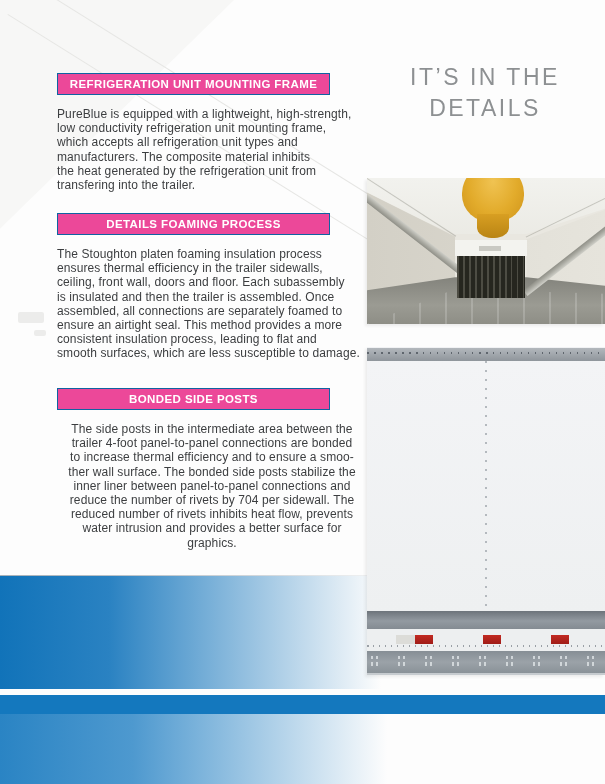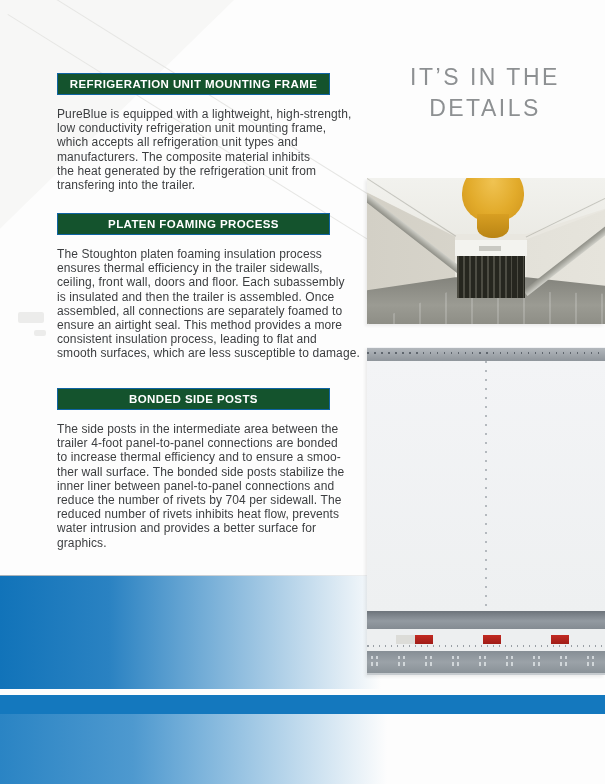--- a/index.html
+++ b/index.html
@@ -23,27 +23,27 @@
     background:linear-gradient(90deg,#1173b9 0%,#2a82c2 18%,rgba(240,247,252,0) 63%);}
   .band-a-line{position:absolute;left:0;top:575px;width:100%;height:1px;
     background:linear-gradient(90deg,rgba(140,152,162,.75) 0%,rgba(140,152,162,.35) 45%,rgba(140,152,162,0) 70%);}
   .bar-b{position:absolute;left:0;top:695px;width:100%;height:19px;background:#1478be;}
   .band-c{position:absolute;left:0;top:714px;width:100%;height:70px;
     background:linear-gradient(90deg,#2a84c4 0%,#4e99cf 22%,rgba(240,247,252,0) 64%);}
 
   
   .section{position:absolute;left:57px;width:285px;}
   .section-header{
-    width:273px;height:22px;background:#14532d;border:1.5px solid #0f63a2;
+    width:273px;height:22px;background:#ec4899;border:1.5px solid #0f63a2;
     box-sizing:border-box;display:flex;align-items:center;justify-content:center;
     color:#ffffff;font-size:11.5px;font-weight:bold;letter-spacing:.4px;white-space:nowrap;}
   .section-body{
     margin-top:12px;width:310px;color:#3c3e40;font-size:12px;line-height:14.2px;
     white-space:pre-line;letter-spacing:.1px;}
-  #sec1{top:73px;} #sec2{top:213px;} #sec3{top:388px;}
+  #sec1{top:73px;} #sec2{top:213px;} #sec3{top:388px;text-align:center;}
 
   
   .hero{position:absolute;left:400px;top:62px;width:170px;text-align:center;
     color:#8d9092;font-size:23px;line-height:31px;letter-spacing:2.5px;
     white-space:pre-line;font-weight:normal;}
 
   
   .photo{position:absolute;left:367px;width:238px;overflow:hidden;
     box-shadow:-2px 2px 3px rgba(0,0,0,.07);}
   .photo1{top:178px;height:146px;background:#e9e7e0;}
@@ -133,21 +133,21 @@
     <div class="section-header">REFRIGERATION UNIT MOUNTING FRAME</div>
     <div class="section-body">PureBlue is equipped with a lightweight, high-strength,
 low conductivity refrigeration unit mounting frame,
 which accepts all refrigeration unit types and
 manufacturers. The composite material inhibits
 the heat generated by the refrigeration unit from
 transfering into the trailer.</div>
   </div>
 
   <div class="section" id="sec2">
-    <div class="section-header">PLATEN FOAMING PROCESS</div>
+    <div class="section-header">DETAILS FOAMING PROCESS</div>
     <div class="section-body">The Stoughton platen foaming insulation process
 ensures thermal efficiency in the trailer sidewalls,
 ceiling, front wall, doors and floor. Each subassembly
 is insulated and then the trailer is assembled. Once
 assembled, all connections are separately foamed to
 ensure an airtight seal. This method provides a more
 consistent insulation process, leading to flat and
 smooth surfaces, which are less susceptible to damage.</div>
   </div>
 

